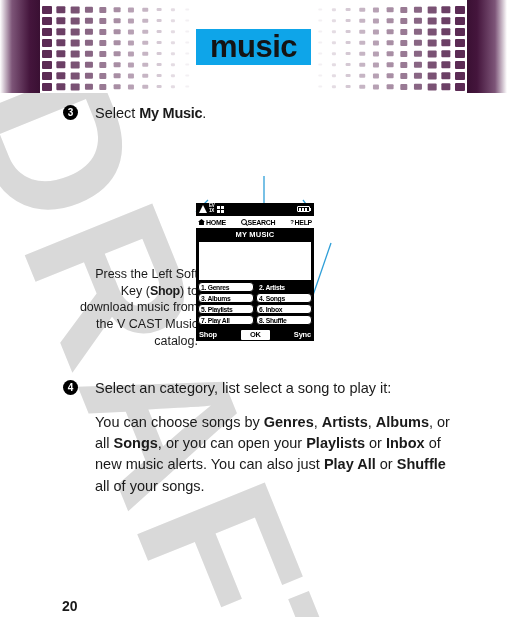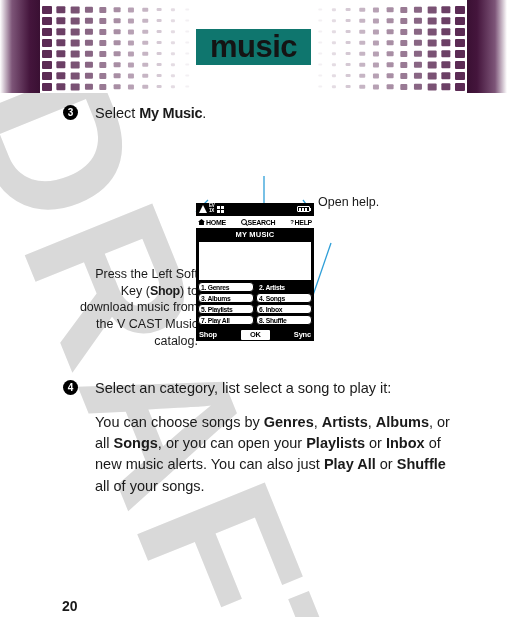--- a/index.html
+++ b/index.html
@@ -81,21 +81,21 @@
     display: flex;
     align-items: center;
     justify-content: center;
     pointer-events: none;
   }
   #page-title {
     font-size: 31px;
     font-weight: bold;
     color: #141414;
     letter-spacing: -0.5px;
-    background: #0f766e;
+    background: #0ea5e9;
     padding: 0 14px;
     font-family: "Liberation Sans", sans-serif;
   }
 
   .step {
     position: relative;
     display: flex;
     align-items: flex-start;
   }
   .step-num {
@@ -868,21 +868,20 @@
 
   <div class="step" id="step3">
     <div class="step-num">3</div>
     <div class="step-body">
       <span>Select </span><b>My Music</b><span>.</span>
     </div>
   </div>
 
 
 
-  <div class="callout" id="co-right-top">Open help.</div>
 
   <div class="callout" id="co-left"><span>Press the Left Soft Key (</span><b>Shop</b><span>) to download  music from the V CAST Music catalog.</span></div>
 
 
   <div id="phone">
 
     <div id="ph-status">
       <span class="sig-bars">
           <i class="sig-tri"></i>
         </span>

